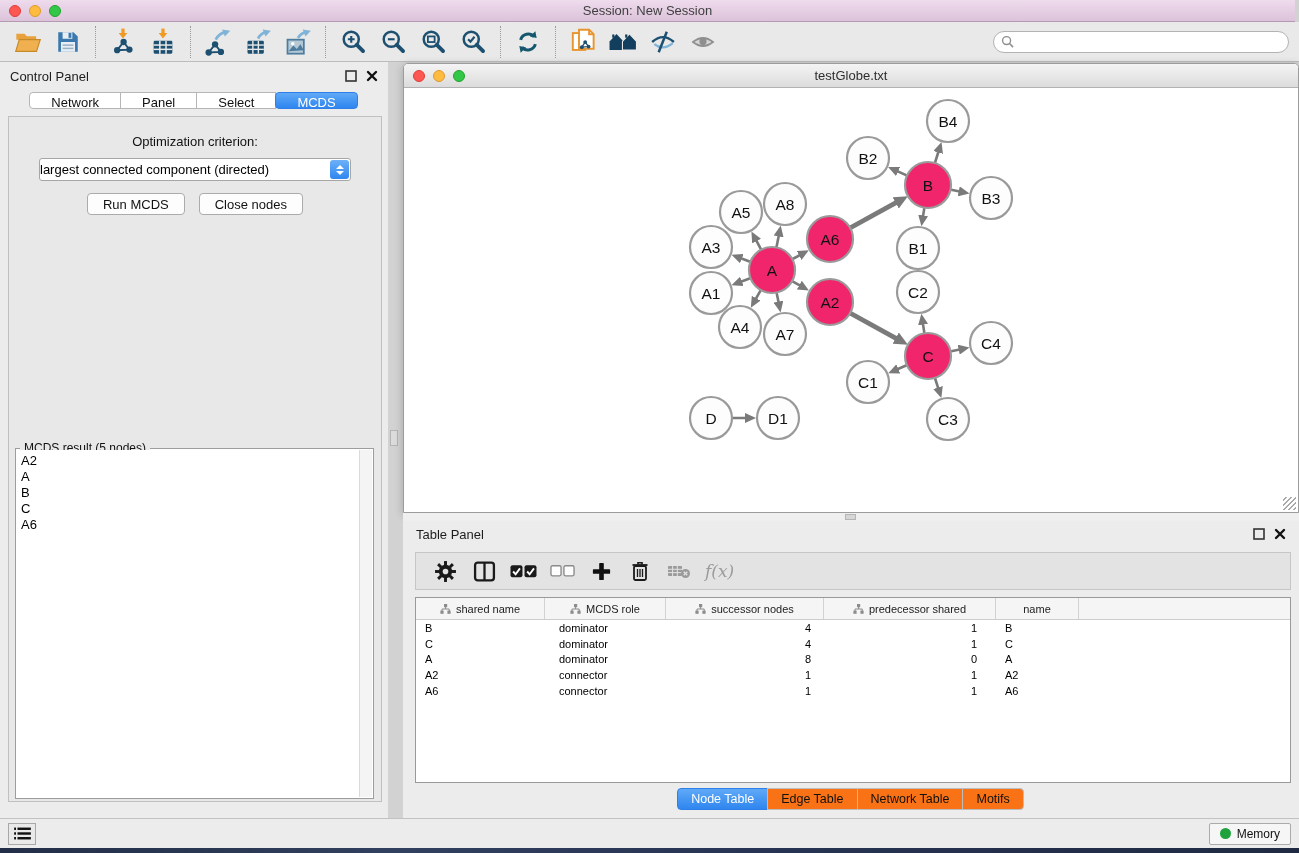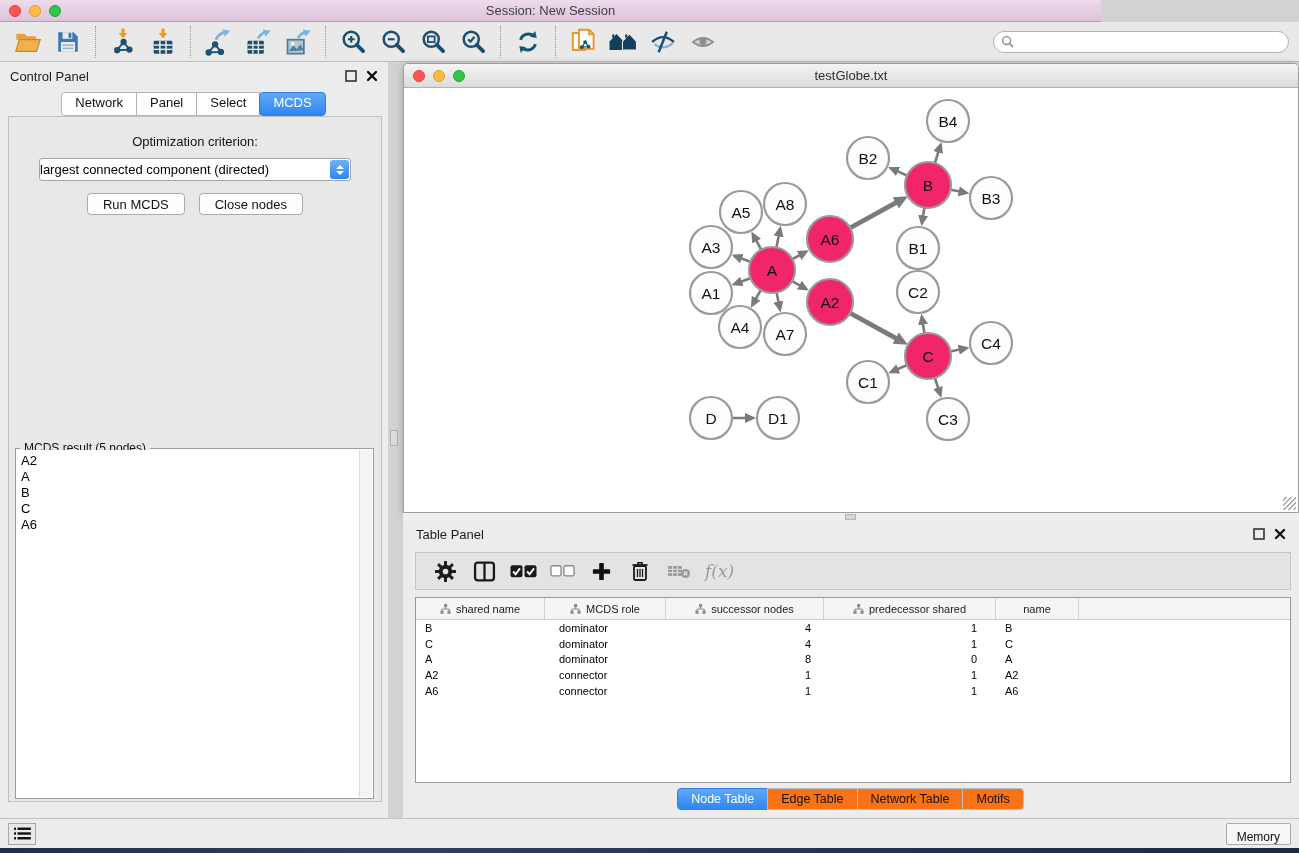--- a/index.html
+++ b/index.html
@@ -1,21 +1,21 @@
 <!DOCTYPE html>
 <html><head>
 <meta charset="utf-8">
 <style>
   * { margin:0; padding:0; box-sizing:border-box; }
   html,body { width:1299px; height:853px; overflow:hidden; }
   body { font-family:"Liberation Sans", sans-serif; background:#d2d2d2; position:relative; }
   #app { position:absolute; inset:0; width:1299px; height:853px; background:#d2d2d2; }
 
   
-  .titlebar { position:absolute; left:0; top:0; width:1101px; height:22px;
+  .titlebar { position:absolute; left:0; top:0; width:1295px; height:22px;
     background:linear-gradient(#eedbec,#dcc3da); border-bottom:1px solid #b49ab2;
     display:flex; align-items:center; }
   .tl-group { display:flex; gap:8px; margin-left:9px; z-index:2; }
   .tl { width:12px; height:12px; border-radius:50%; }
   .tl.red { background:#fc5753; border:1px solid #df3e3a; }
   .tl.yellow { background:#fdbc40; border:1px solid #de9b2d; }
   .tl.green { background:#33c748; border:1px solid #1fa32f; }
   .titlebar-text { position:absolute; left:0; right:0; text-align:center; font-size:13px; color:#3f3f3f; }
 
   
@@ -28,21 +28,21 @@
   .search-field input { border:none; outline:none; background:transparent; flex:1; font-size:12px;
     font-family:"Liberation Sans", sans-serif; padding:0 8px 0 4px; }
 
   
   .control-panel { position:absolute; left:0; top:62px; width:388px; height:756px; background:#ececec; }
   .cp-header { height:28px; display:flex; align-items:center; padding:0 10px; }
   .cp-title { font-size:13px; color:#1d1d1d; }
   .win-btns { margin-left:auto; display:flex; gap:9px; align-items:center; }
   .float-btn, .close-btn { width:12px; height:12px; display:flex; align-items:center; justify-content:center; }
   .cp-tabs { display:flex; justify-content:center; margin-top:2px; position:relative; z-index:2; }
-  .cp-tab { height:24px; line-height:20px; padding:0 13px; background:#fff; border:1px solid #b6b6b6;
+  .cp-tab { height:17px; line-height:20px; padding:0 21px; background:#fff; border:1px solid #b6b6b6;
     font-size:13px; color:#111; margin-left:-1px;text-align:center; }
   .cp-tab:first-child { border-radius:4px 0 0 4px; }
   .cp-tab.sel { background:linear-gradient(#5fa9f7,#2f86ef); color:#fff; border:1px solid #2f7fe8;
     border-radius:4px; }
   .cp-content { position:absolute; left:8px; right:6px; top:54px; bottom:16px; background:#e8e8e8;
     border:1px solid #c0c0c0; }
   .opt-label { text-align:center; font-size:13px; color:#111; margin-top:17px; }
   .criterion-select { position:relative; margin:9px auto 0 auto; width:312px; height:23px; background:#fff;
     border:1px solid #a6a6a6; border-radius:3px; display:flex; align-items:center; font-size:13px; }
   .criterion-select .val { flex:1; white-space:nowrap; }
@@ -110,21 +110,21 @@
   .tp-tab:last-child { border-radius:0 4px 4px 0; }
   .tp-tab.sel { background:linear-gradient(#5fa9f7,#2f86ef); color:#fff; border:1px solid #2f7fe8;
     border-radius:4px 0 0 4px; }
 
   
   .statusbar { position:absolute; left:0; top:818px; width:1299px; height:30px; background:#ececec;
     border-top:1px solid #c2c2c2; display:flex; align-items:center; padding:0 8px; }
   .list-btn { width:28px; height:22px; border:1px solid #a8a8a8; background:#e9e9e9; display:flex;
     align-items:center; justify-content:center; }
   .memory-btn { margin-left:auto; height:22px; background:#f6f6f6; border:1px solid #ababab;
-    border-radius:2px; display:flex; align-items:center; gap:6px; padding:0 10px; font-size:12px; color:#111;flex-direction:column; }
+    border-radius:2px; display:flex; align-items:center; gap:6px; padding:0 10px; font-size:12px; color:#111; }
   .mem-dot { width:11px; height:11px; border-radius:50%; }
   .desktop-strip { position:absolute; left:0; top:848px; width:1299px; height:5px;
     background:linear-gradient(90deg,#222e47,#31405e 30%,#263352 60%,#1f2a42); }
 </style>
 </head>
 <body>
 
 <div id="app">
 
   <div class="titlebar">

